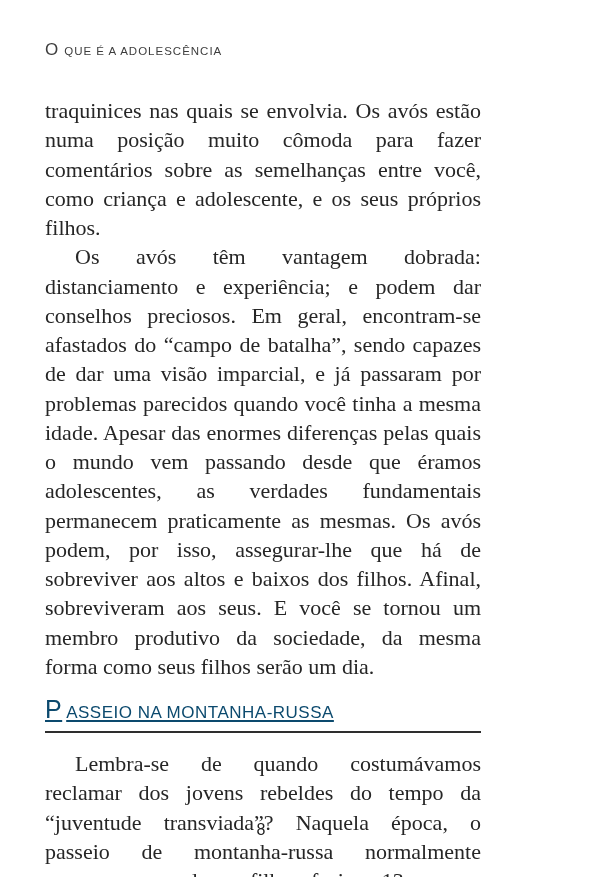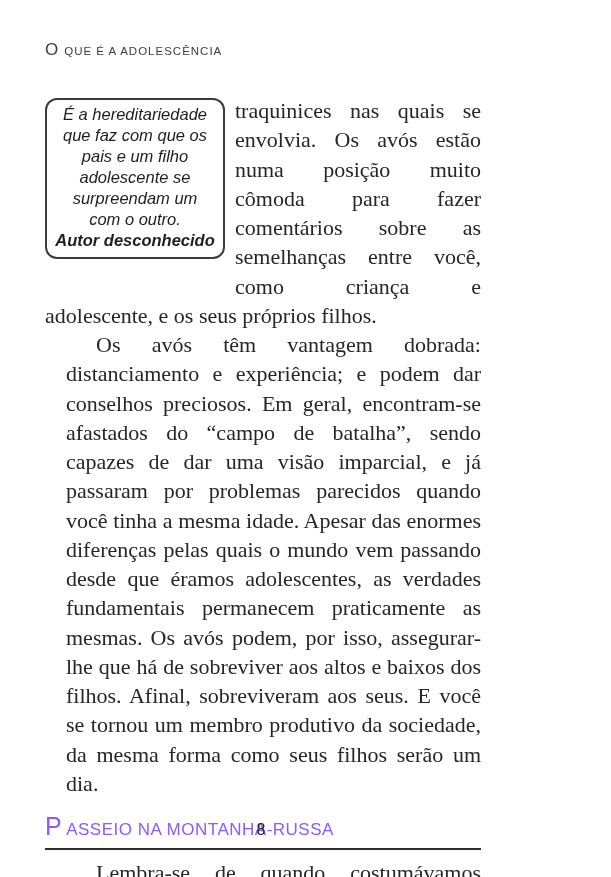--- a/index.html
+++ b/index.html
@@ -43,33 +43,34 @@
   .quote-text { font-style: italic; }
   .quote-author { font-style: italic; font-weight: bold; }
 
   .body-p {
     margin: 0;
     font-size: 22px;
     line-height: 1.33;
     text-align: justify;
     hyphens: auto;
   }
-  .indent { text-indent: 30px; margin-left: 21px; }
+  .indent { text-indent: 30px; }
 
   
   .section-heading {
     clear: both;
-    margin: 14px 0 8px 0;
+    margin: 14px 0 16px 0;
     padding-bottom: 7px;
     border-bottom: 2px solid #2e2e2e;
     font-family: "Liberation Sans", sans-serif;
     font-weight: normal;
-    color: #8b5cf6;
+    color: #0c4a6e;
     letter-spacing: 0.5px;
     white-space: nowrap;
+    text-decoration: underline;
   }
   .sh-initial { font-size: 25px; }
   .sh-rest { font-size: 17px; margin-left: 4px; }
 
   .after-heading { margin-top: 25px; }
 
   .page-number {
     position: absolute;
     left: 0;
     right: 0;
@@ -84,24 +85,20 @@
 <body>
 
 <div class="page">
 
   <div class="running-header">
     <span class="rh-initial">O</span><span class="rh-rest">QUE É A ADOLESCÊNCIA</span>
   </div>
 
   <div class="content">
 
-    <div class="quote-box">
-      <div class="quote-text">É a hereditariedade que faz com que os pais e um filho adolescente se surpreendam um com o outro.</div>
-      <div class="quote-author">Autor desconhecido</div>
-    </div>
 
     <p class="body-p">traquinices nas quais se envolvia. Os avós estão numa posição muito cômoda para fazer comentários sobre as semelhanças entre você, como criança e adolescente, e os seus próprios filhos.</p>
     <p class="body-p indent">Os avós têm vantagem dobrada: distanciamento e experiência; e podem dar conselhos preciosos. Em geral, encontram-se afastados do “campo de batalha”, sendo capazes de dar uma visão imparcial, e já passaram por problemas parecidos quando você tinha a mesma idade. Apesar das enormes diferenças pelas quais o mundo vem passando desde que éramos adolescentes, as verdades fundamentais permanecem praticamente as mesmas. Os avós podem, por isso, assegurar-lhe que há de sobreviver aos altos e baixos dos filhos. Afinal, sobreviveram aos seus. E você se tornou um membro produtivo da sociedade, da mesma forma como seus filhos serão um dia.</p>
 
     <h2 class="section-heading">
       <span class="sh-initial">P</span><span class="sh-rest">ASSEIO NA MONTANHA-RUSSA</span>
     </h2>
 
     <p class="body-p indent">Lembra-se de quando costumávamos reclamar dos jovens rebeldes do tempo da “juventude transviada”? Naquela época, o passeio de montanha-russa normalmente começava quando os filhos faziam 13 anos, e todos os envolvidos podiam respirar aliviados e desembarcar tranquilamente quando os jovens chegavam aos 20. A adolescência mudou. O período de duração da adolescência está mudando. Pesquisas realizadas tanto nos Estados Unidos como na Grã-Bretanha mostram que os adolescentes parecem estar entrando mais cedo na puberdade, alguns com apenas 8 anos. E estão deixando a casa dos pais cada vez mais tarde. O jovem padrão sai da casa dos pais na faixa dos 25 aos 28, já outros parecem se sentir tão à vontade que vão ficando por mais tempo</p>
 

